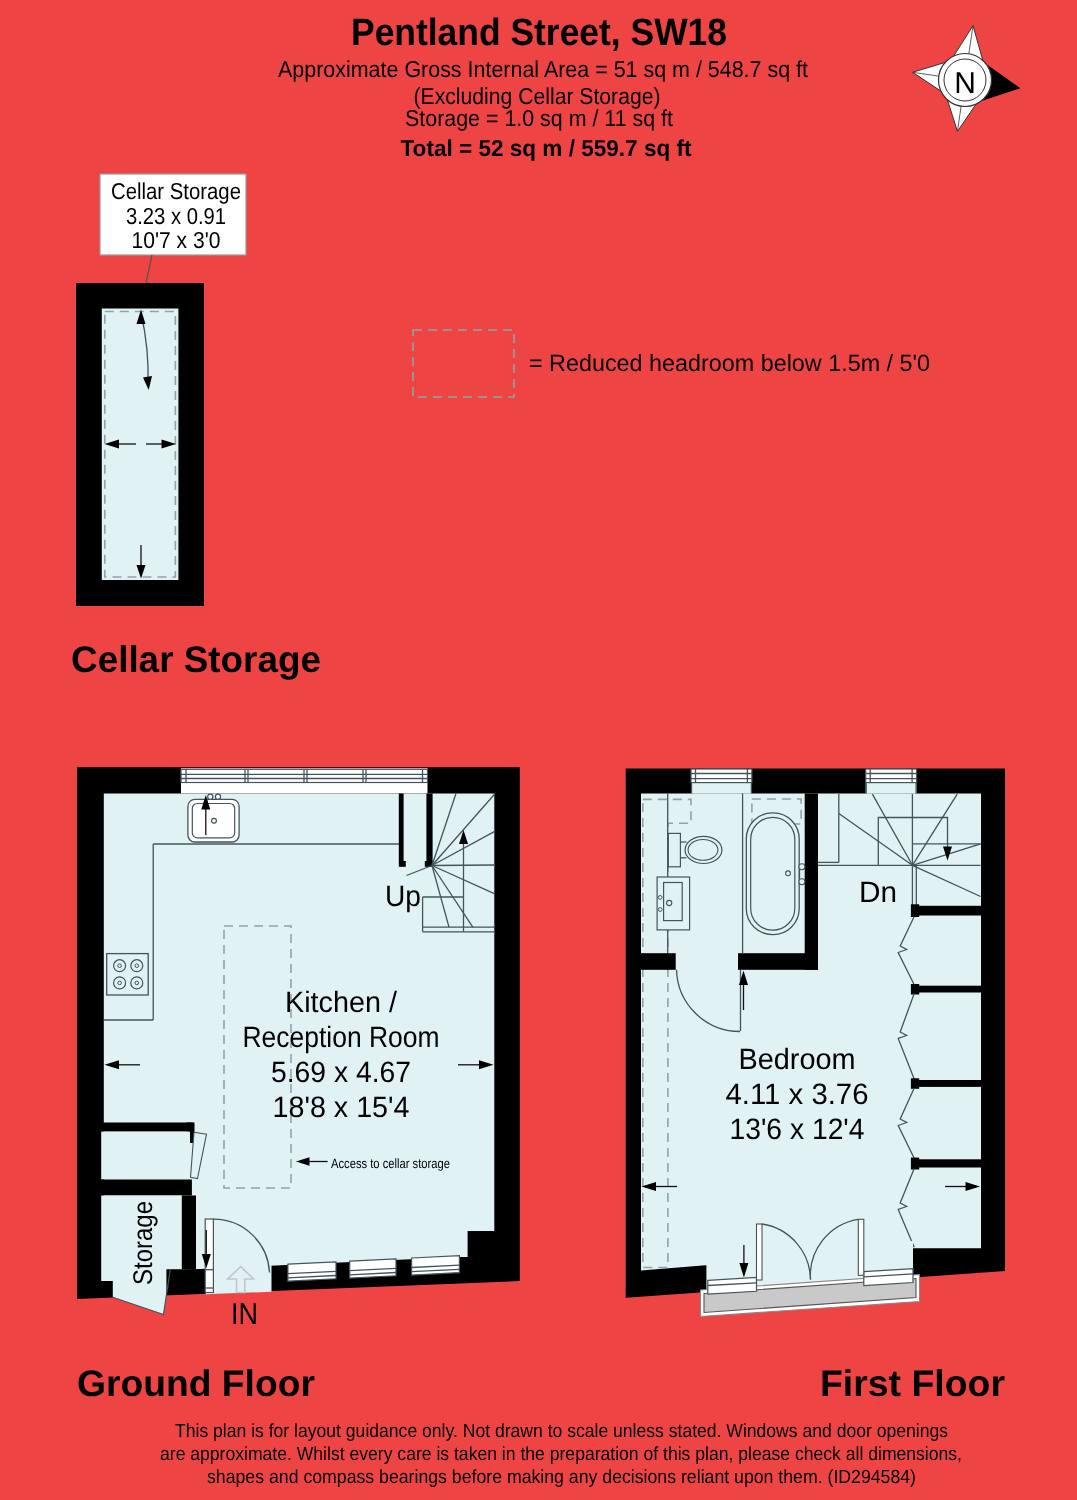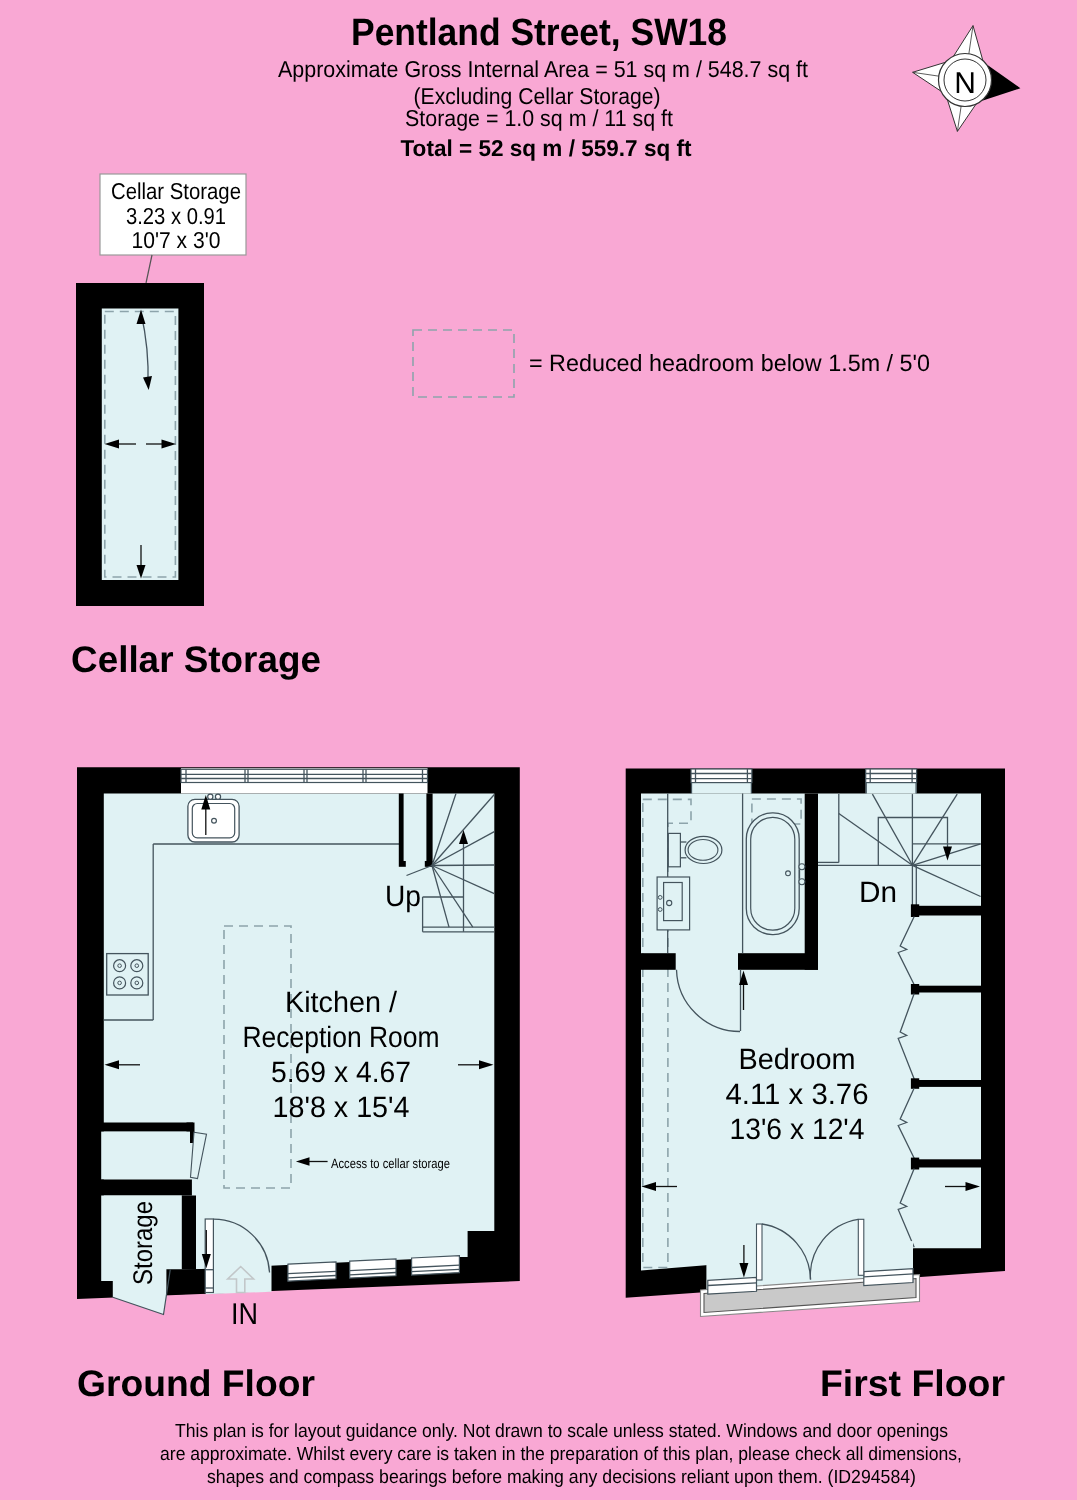--- a/index.html
+++ b/index.html
@@ -1,16 +1,16 @@
 <!DOCTYPE html>
 <html><head>
 <meta charset="utf-8">
 <style>
 html,body{margin:0;padding:0;background:#fff;}
-#page{position:relative;width:1077px;height:1500px;background:#f9a8d4;overflow:hidden;}
+#page{position:relative;width:1077px;height:1500px;background:#ef4444;overflow:hidden;}
 svg{position:absolute;top:0;left:0;}
 text{font-family:"Liberation Sans",sans-serif;fill:#000;-webkit-font-smoothing:antialiased;text-rendering:geometricPrecision;}
 .thin{stroke:#44545d;stroke-width:1.3;fill:none;}
 .dash{stroke:#8da4ab;stroke-width:1.6;fill:none;stroke-dasharray:9 6;}
 </style>
 </head>
 <body>
 <div id="page">
 <svg width="1077" height="1500" viewBox="0 0 1077 1500">
 

